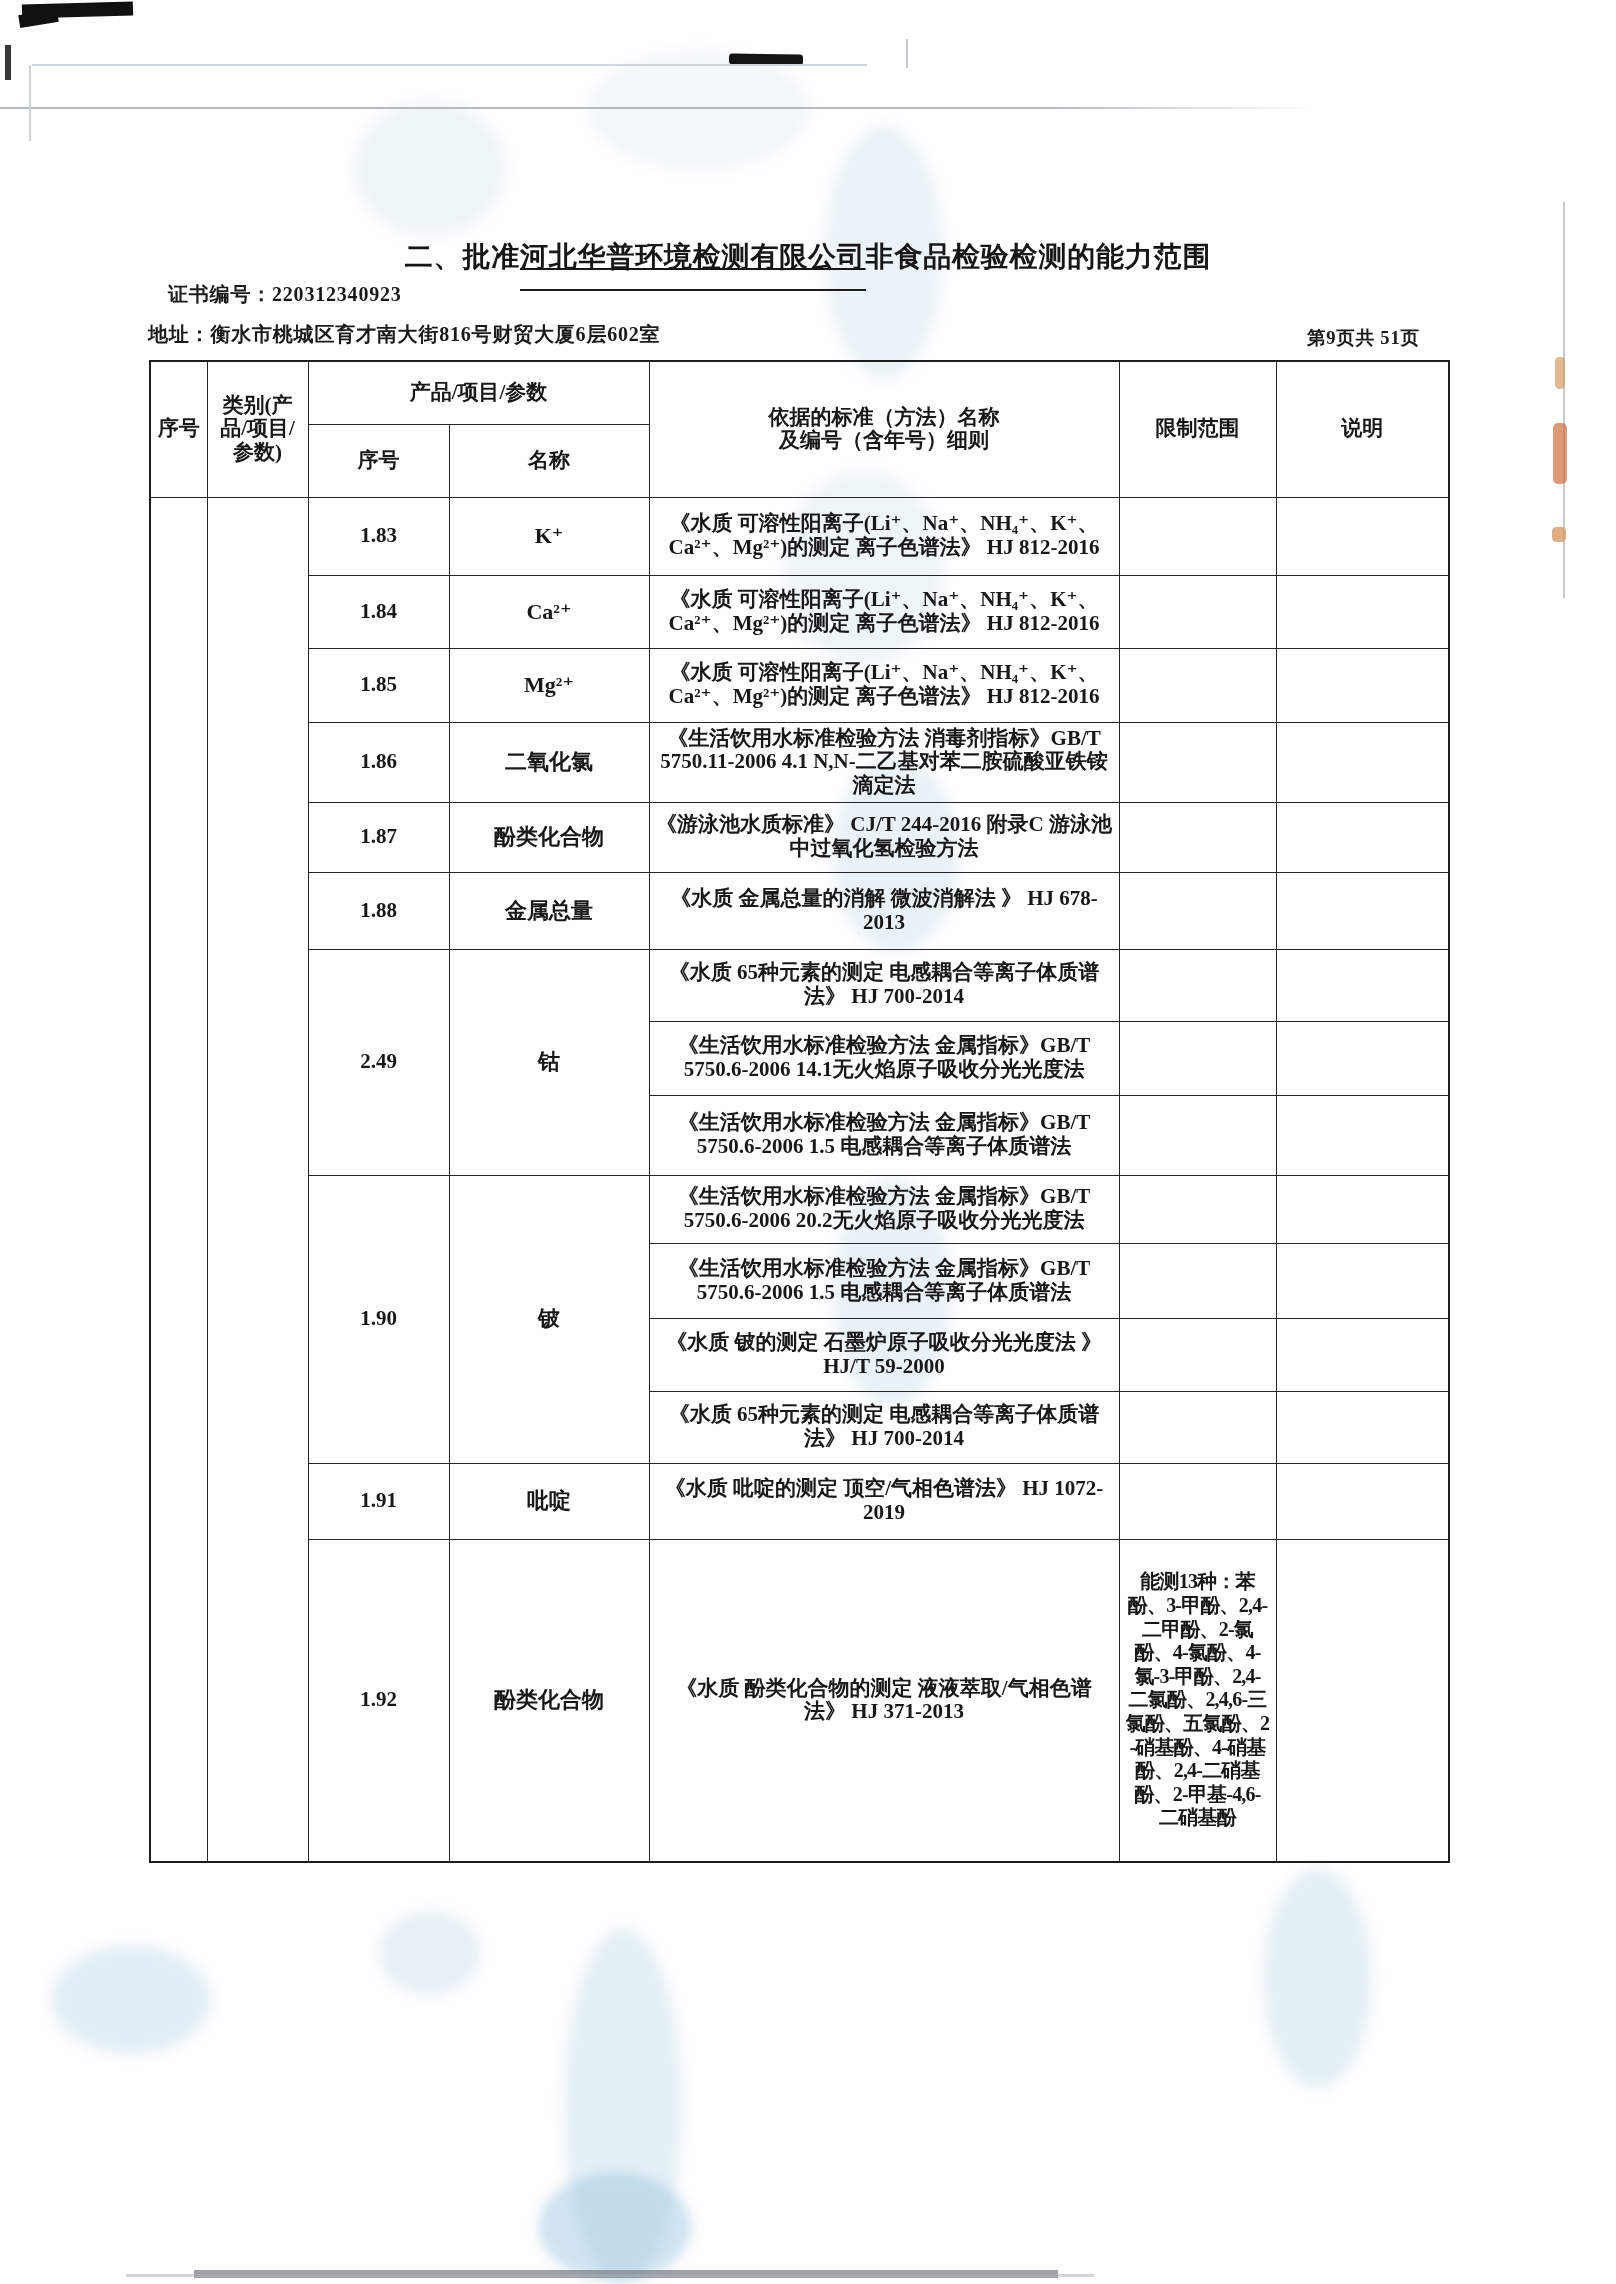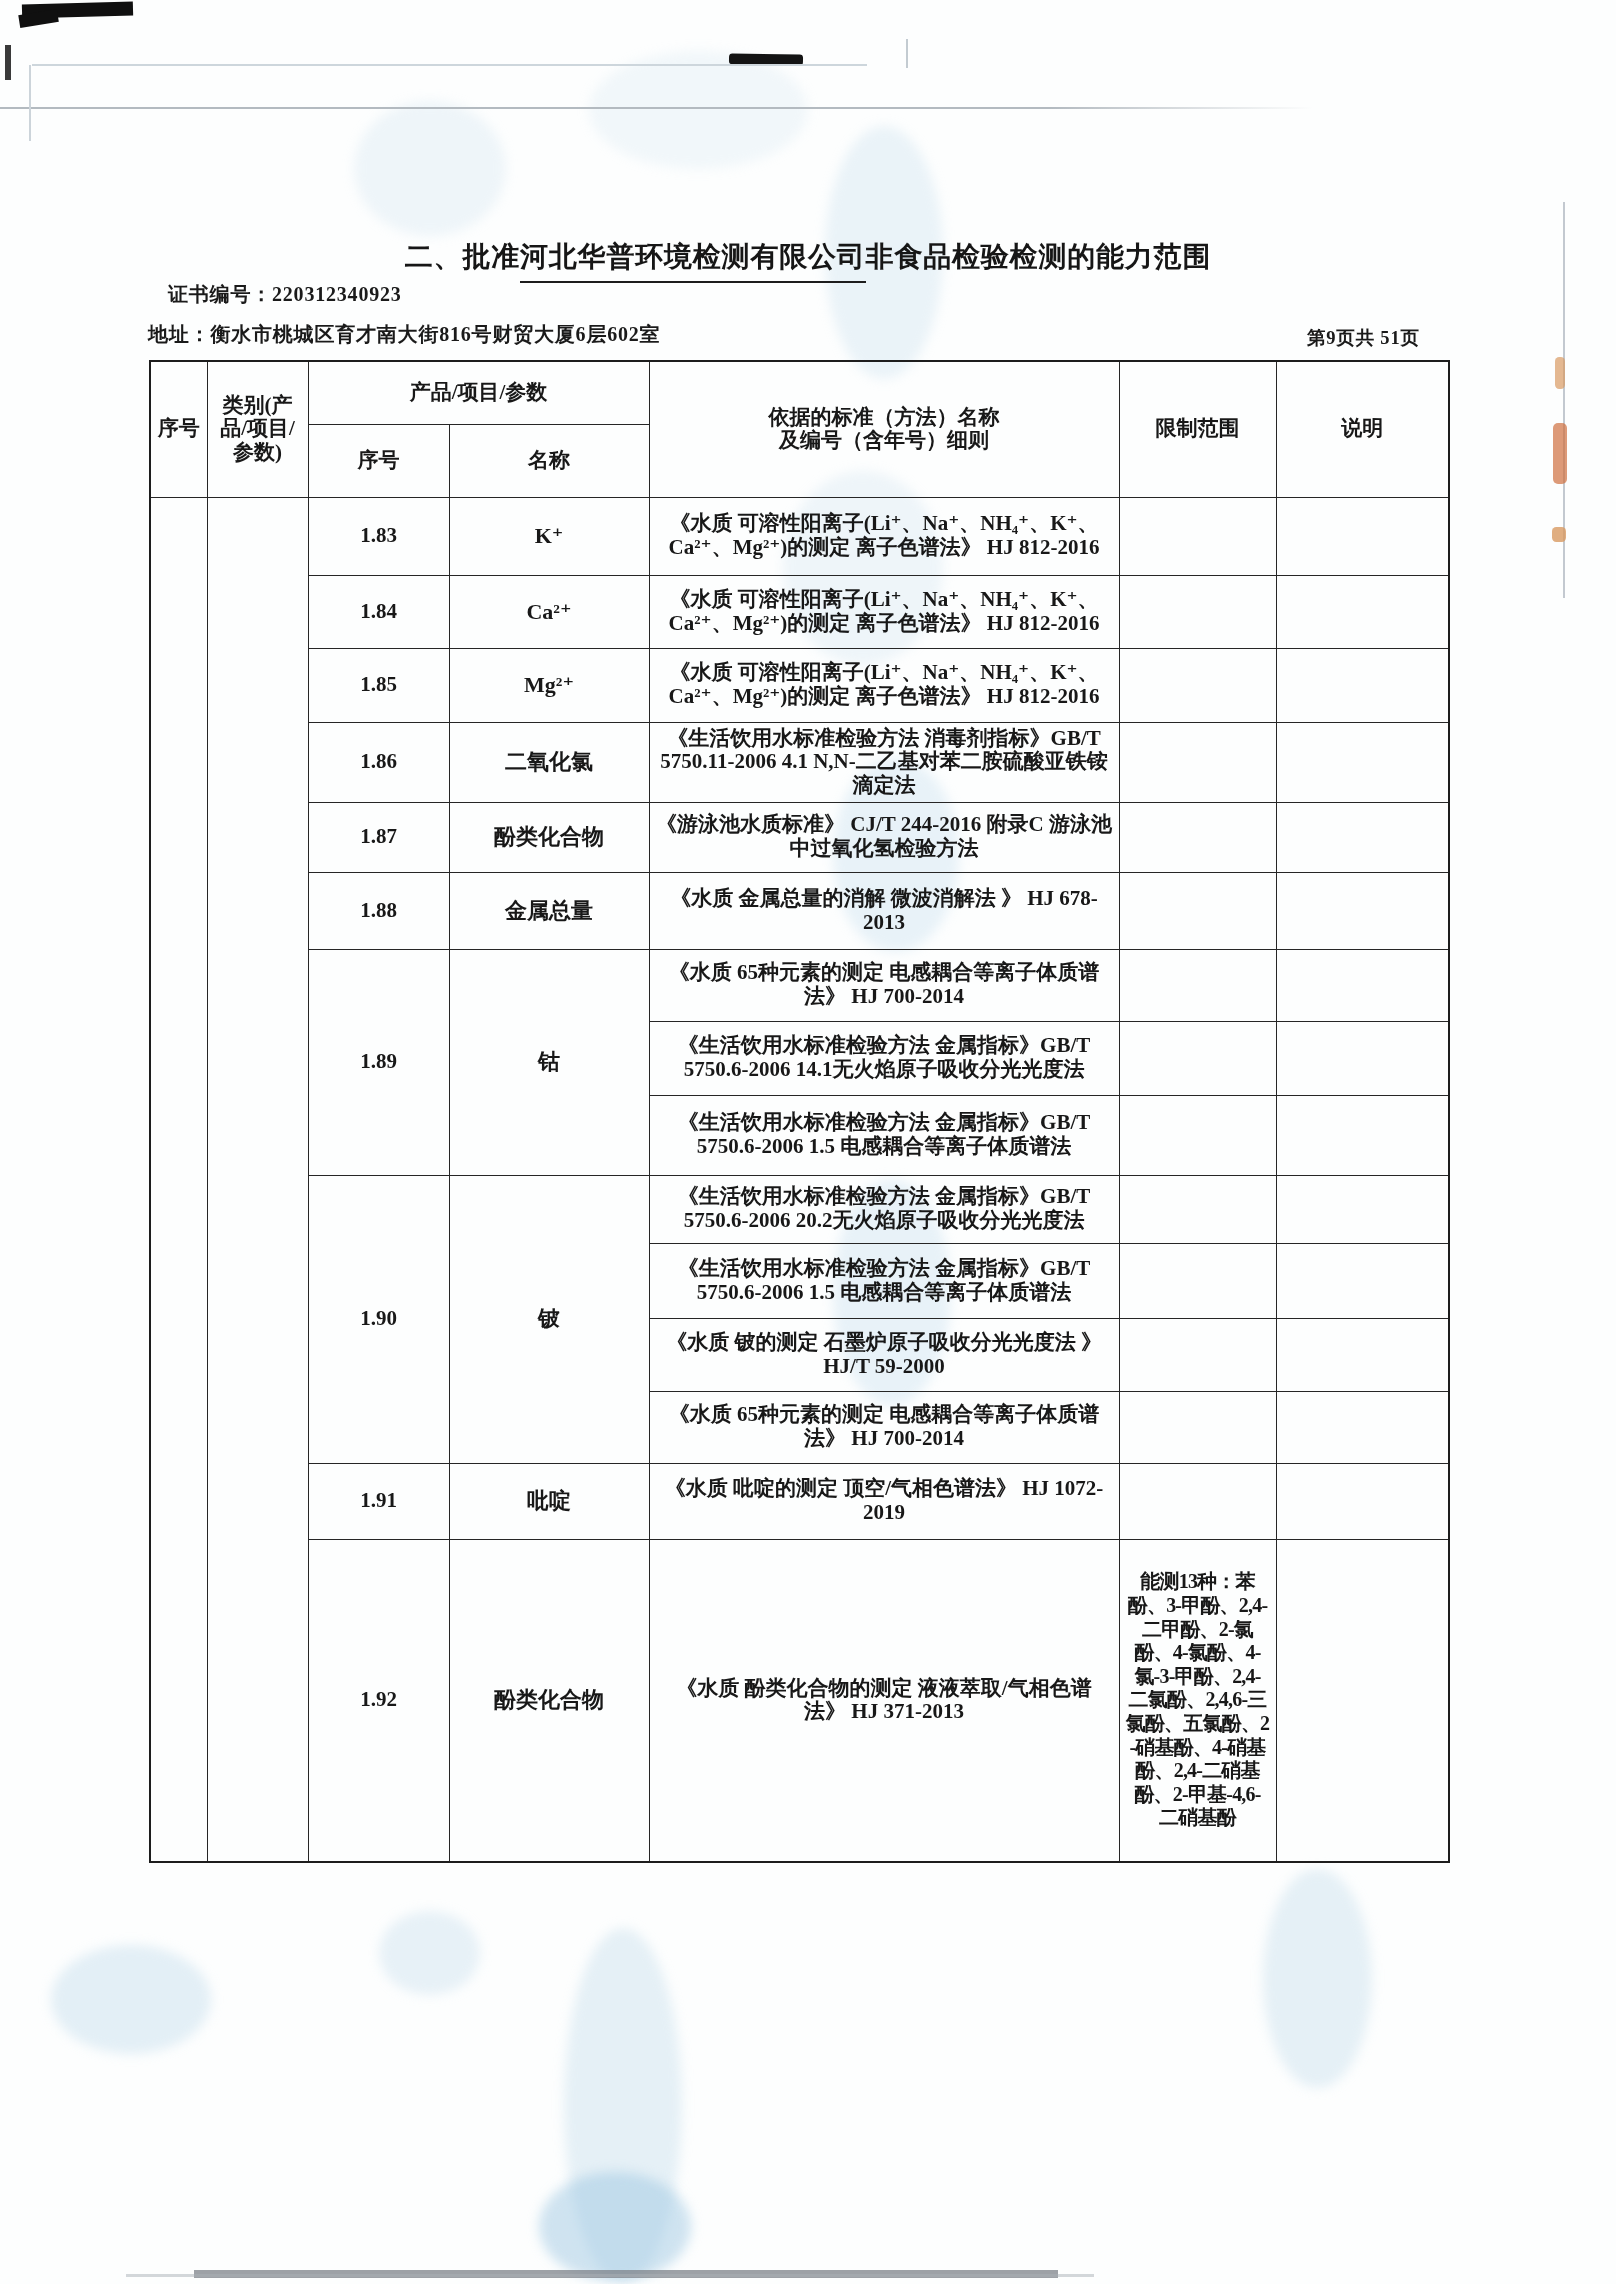--- a/index.html
+++ b/index.html
@@ -7,21 +7,21 @@
     position:relative;width:1616px;height:2284px;overflow:hidden;
     background:#fdfefe;
     font-family:"Liberation Serif","DejaVu Serif",serif;
     color:#1c1c1c;font-weight:bold;
   }
   
   .doc-title{
     position:absolute;left:0;top:238px;width:1616px;
     text-align:center;font-size:28px;letter-spacing:0.8px;color:#161616;
   }
-  .doc-title .u{border-bottom:2.5px solid #1d1d1d;padding-bottom:9px;}
+  .doc-title .u{border-bottom:2.5px solid #1d1d1d;padding-bottom:17px;text-decoration:underline;}
   .meta-line{position:absolute;font-size:20px;color:#1a1a1a;letter-spacing:0.8px;}
   #cert-line{left:168px;top:281px;}
   #addr-line{left:148px;top:321px;}
   #page-indicator{left:1307px;top:325px;font-size:18.5px;}
   
   table.cap{
     position:absolute;left:149px;top:360px;width:1299px;
     border-collapse:collapse;table-layout:fixed;
     font-size:21px;color:#181818;
   }
@@ -146,21 +146,21 @@
 
     <tr style="height:77px">
       <td>1.88</td>
       <td class="namecell">金属总量</td>
       <td class="std">《水质 金属总量的消解 微波消解法 》 HJ 678-2013</td>
       <td></td>
       <td></td>
     </tr>
 
     <tr style="height:72px">
-      <td rowspan="3">1.89</td>
+      <td rowspan="3">2.49</td>
       <td rowspan="3" class="namecell">钴</td>
       <td class="std">《水质 65种元素的测定 电感耦合等离子体质谱法》 HJ 700-2014</td>
       <td></td>
       <td></td>
     </tr>
     <tr style="height:74px">
       <td class="std">《生活饮用水标准检验方法 金属指标》GB/T 5750.6-2006 14.1无火焰原子吸收分光光度法</td>
       <td></td>
       <td></td>
     </tr>

